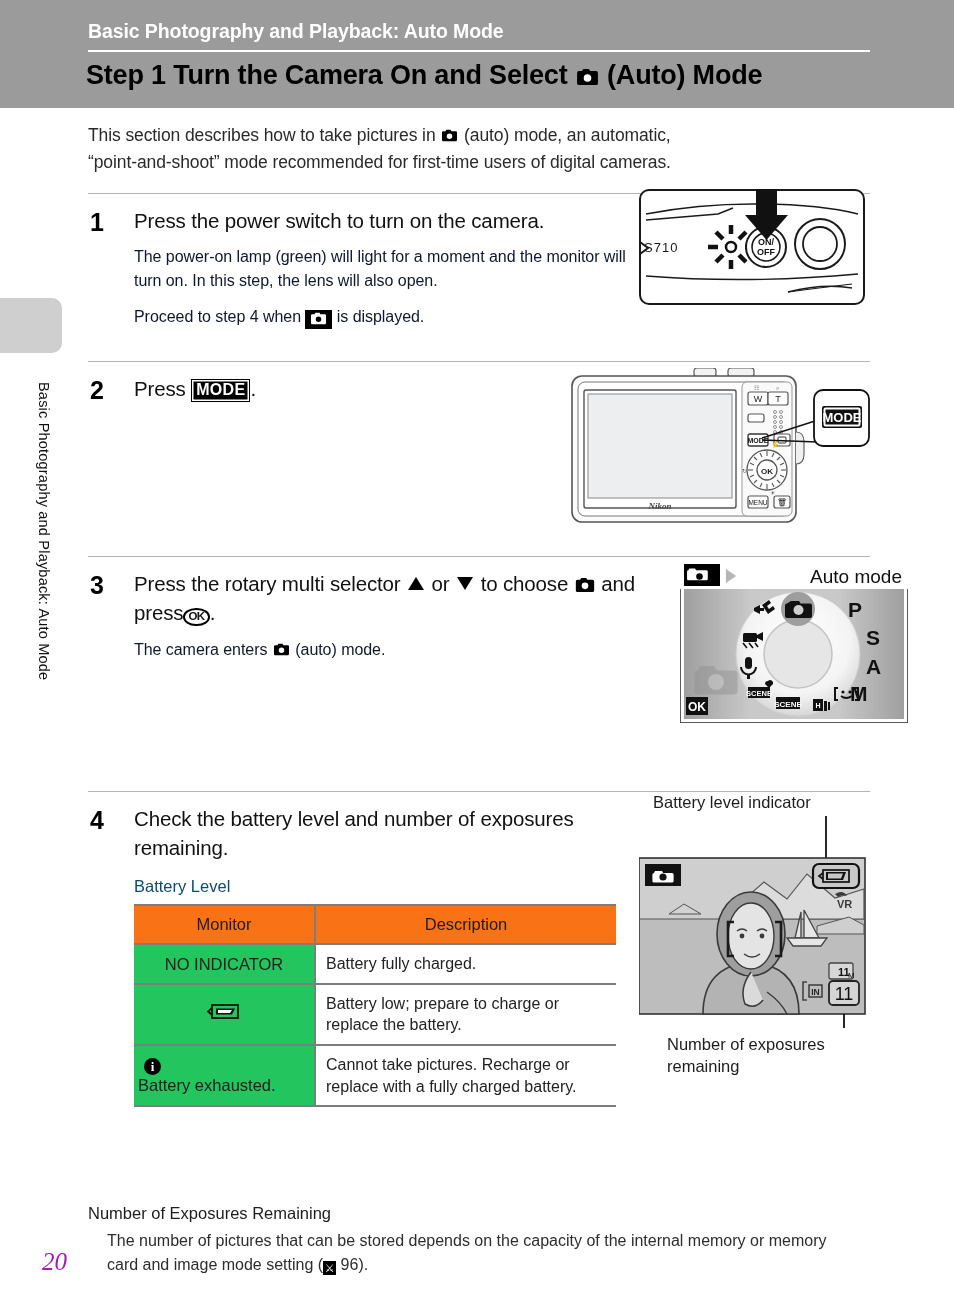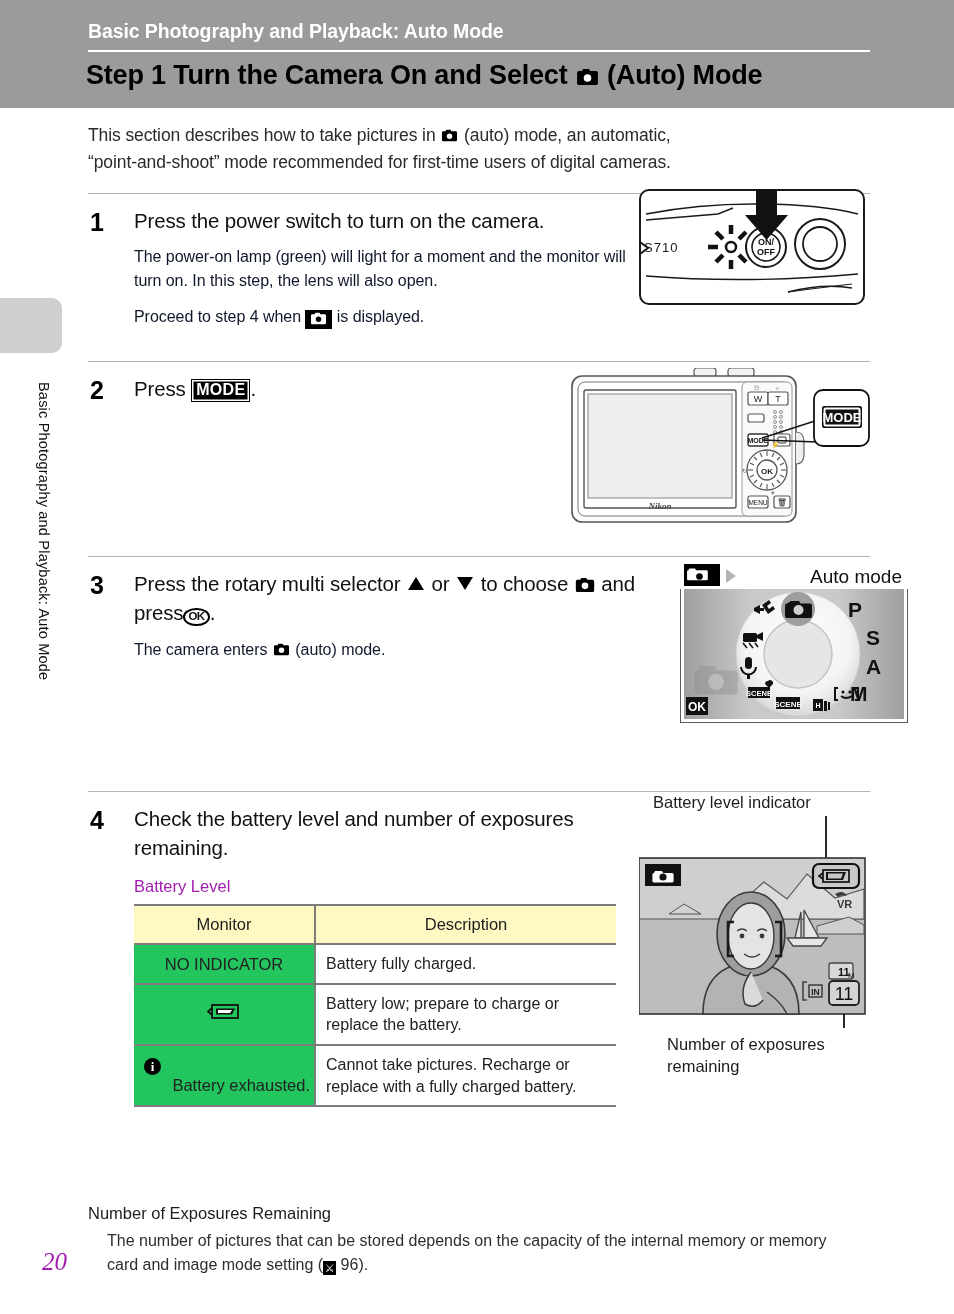--- a/index.html
+++ b/index.html
@@ -204,32 +204,32 @@
   }
 
   
   .fig {
     position: absolute;
   }
 
   
   .sec-title {
     font-size: 16.5px;
-    color: #a21caf;
+    color: #0c4a6e;
     margin: 14px 0 8px 0;
   }
 
   table.battery {
     border-collapse: collapse;
     width: 482px;
     font-size: 16px;
     margin-top: 2px;
   }
   table.battery th {
-    background: #fef9c3;
+    background: #f97316;
     font-weight: normal;
     font-size: 16.5px;
     padding: 9px 6px;
     text-align: center;
     border-top: 2.5px solid #7d7d7d;
     border-bottom: 2px solid #7d7d7d;
     color: #1d1d1d;
   }
   table.battery th.col-monitor { width: 168px; border-right: 2px solid #7d7d7d; }
   table.battery td {
@@ -269,21 +269,21 @@
     padding: 6px 4px 8px 4px !important;
     position: relative;
   }
   .cell-exh .info-wrap {
     position: absolute;
     left: 10px;
     top: 8px;
   }
   .cell-exh .exh-text {
     padding-top: 22px;
-    text-align: right;
+    text-align: left;
     line-height: 1.3;
   }
 
   .tail-title {
     font-size: 16.5px;
     color: #1d1d1d;
     margin: 16px 0 6px 0;
   }
   .tail-body {
     font-size: 16px;

